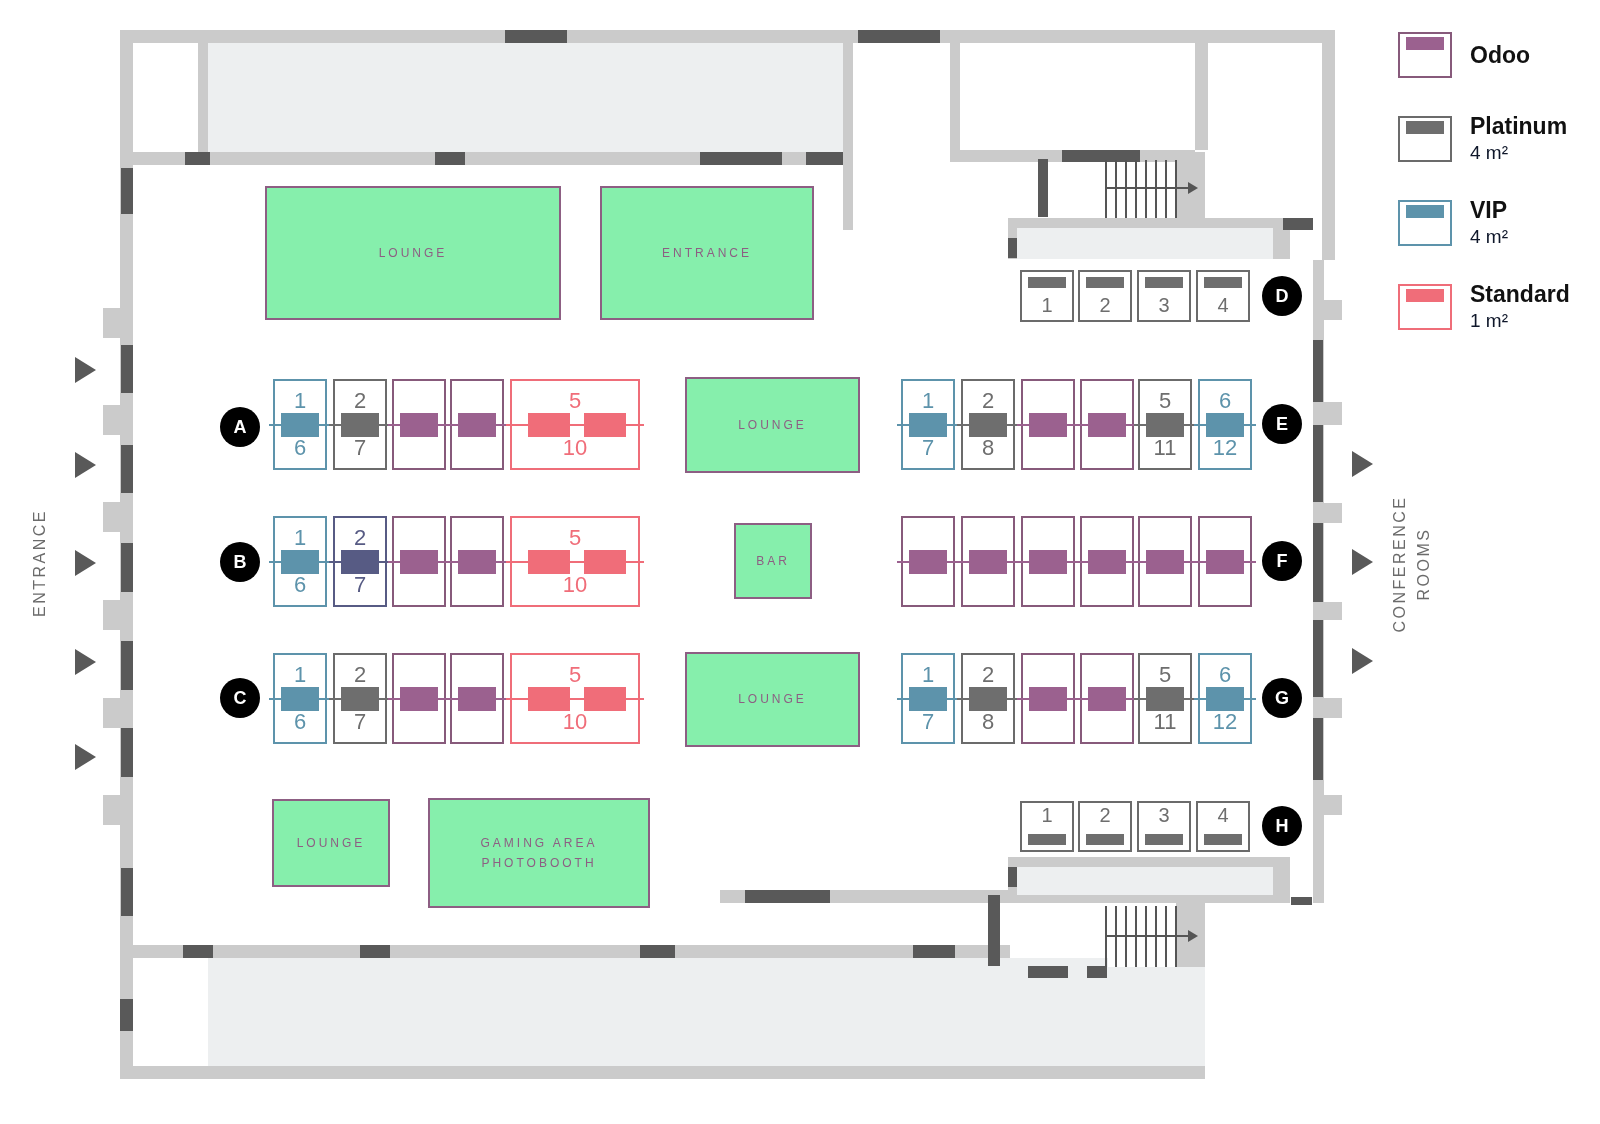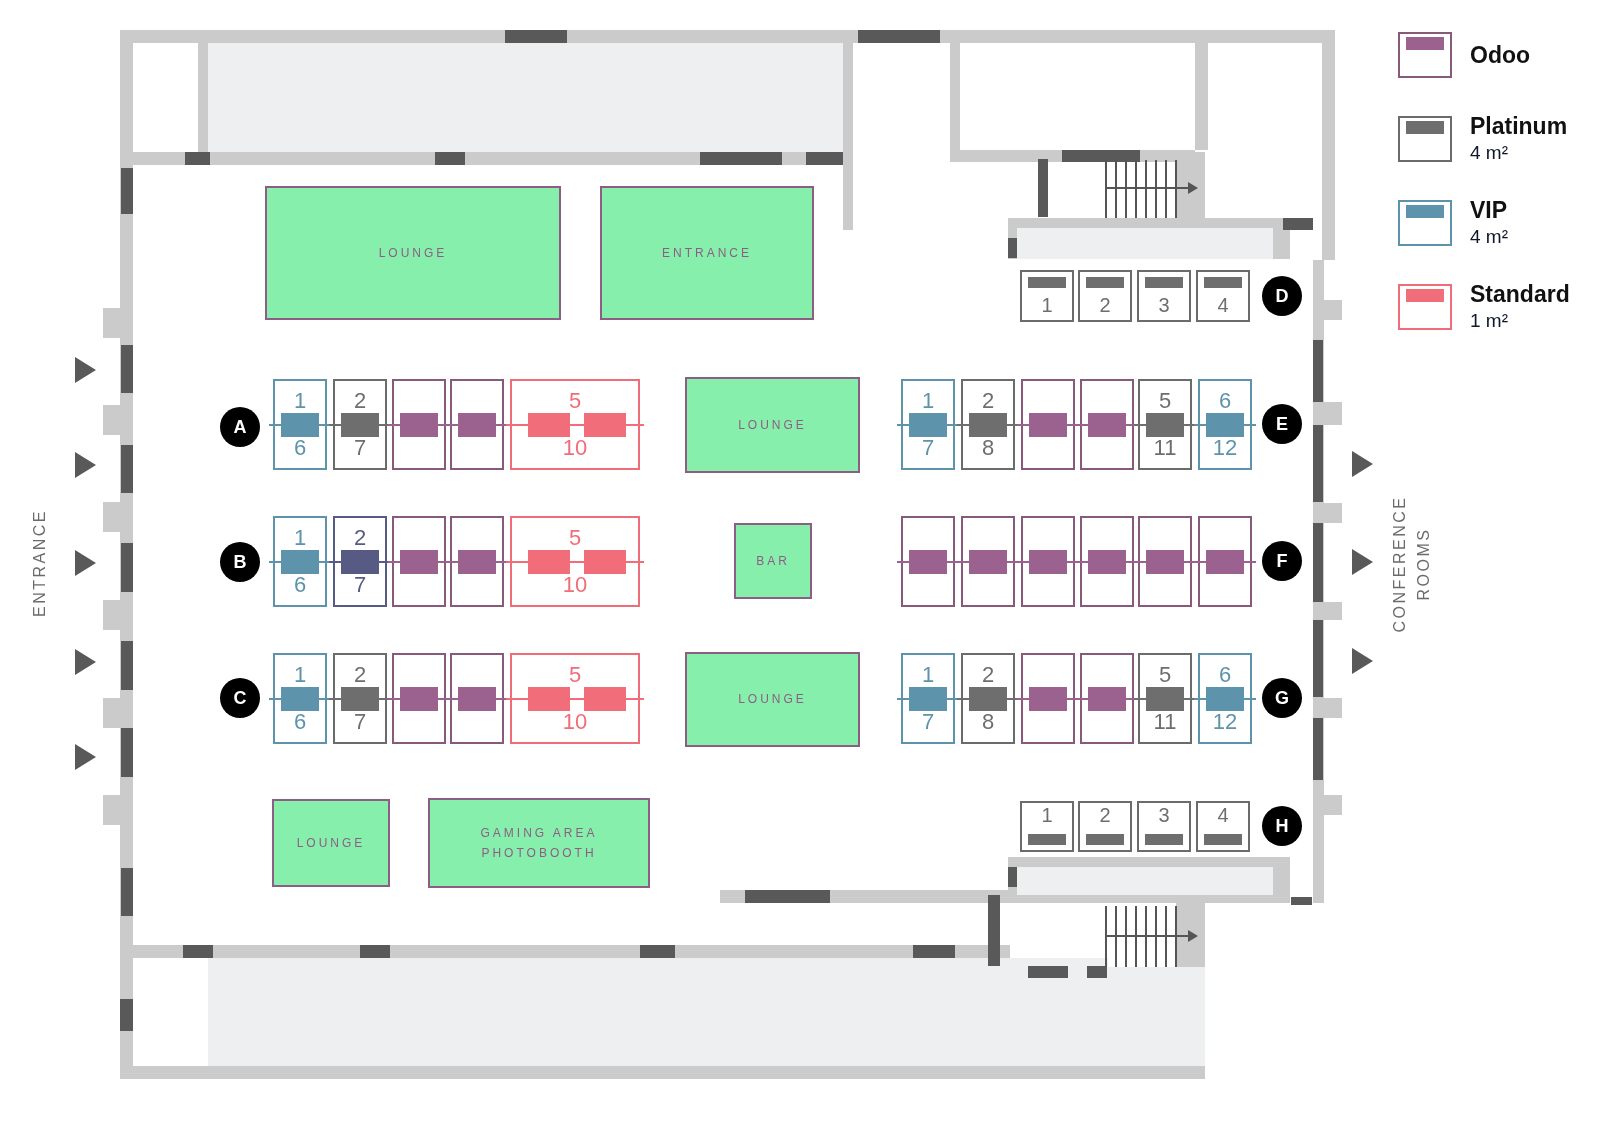--- a/index.html
+++ b/index.html
@@ -141,21 +141,21 @@
   <div class="vtext" style="left:-60px;top:551px;width:200px;height:24px">ENTRANCE</div>
   <div class="vtext" style="left:1312px;top:540px;width:200px;height:48px">CONFERENCE
 ROOMS</div>
 
   <div class="area" style="left:265px;top:186px;width:296px;height:134px">LOUNGE</div>
   <div class="area" style="left:600px;top:186px;width:214px;height:134px">ENTRANCE</div>
   <div class="area" style="left:685px;top:377px;width:175px;height:96px">LOUNGE</div>
   <div class="area" style="left:734px;top:523px;width:78px;height:76px">BAR</div>
   <div class="area" style="left:685px;top:652px;width:175px;height:95px">LOUNGE</div>
   <div class="area" style="left:272px;top:799px;width:118px;height:88px">LOUNGE</div>
-  <div class="area" style="left:428px;top:798px;width:222px;height:90px">GAMING AREA
+  <div class="area" style="left:428px;top:798px;width:222px;height:110px">GAMING AREA
 PHOTOBOOTH</div>
 
   <div id="booths-layer">
       <div class="booth" style="left: 273px; top: 379px; width: 54px; height: 91px; border-color: rgb(93, 147, 171);">
         <div class="bline" style="background: rgb(93, 147, 171);"></div>
         <div class="bfill" style="left: 6px; width: 38px; height: 24px; background: rgb(93, 147, 171);"></div>
         <div class="bnum" style="top: 7px; color: rgb(93, 147, 171);">1</div>
         <div class="bnum" style="bottom: 7px; color: rgb(93, 147, 171);">6</div>
       </div>
       <div class="booth" style="left: 333px; top: 379px; width: 54px; height: 91px; border-color: rgb(107, 107, 107);">

